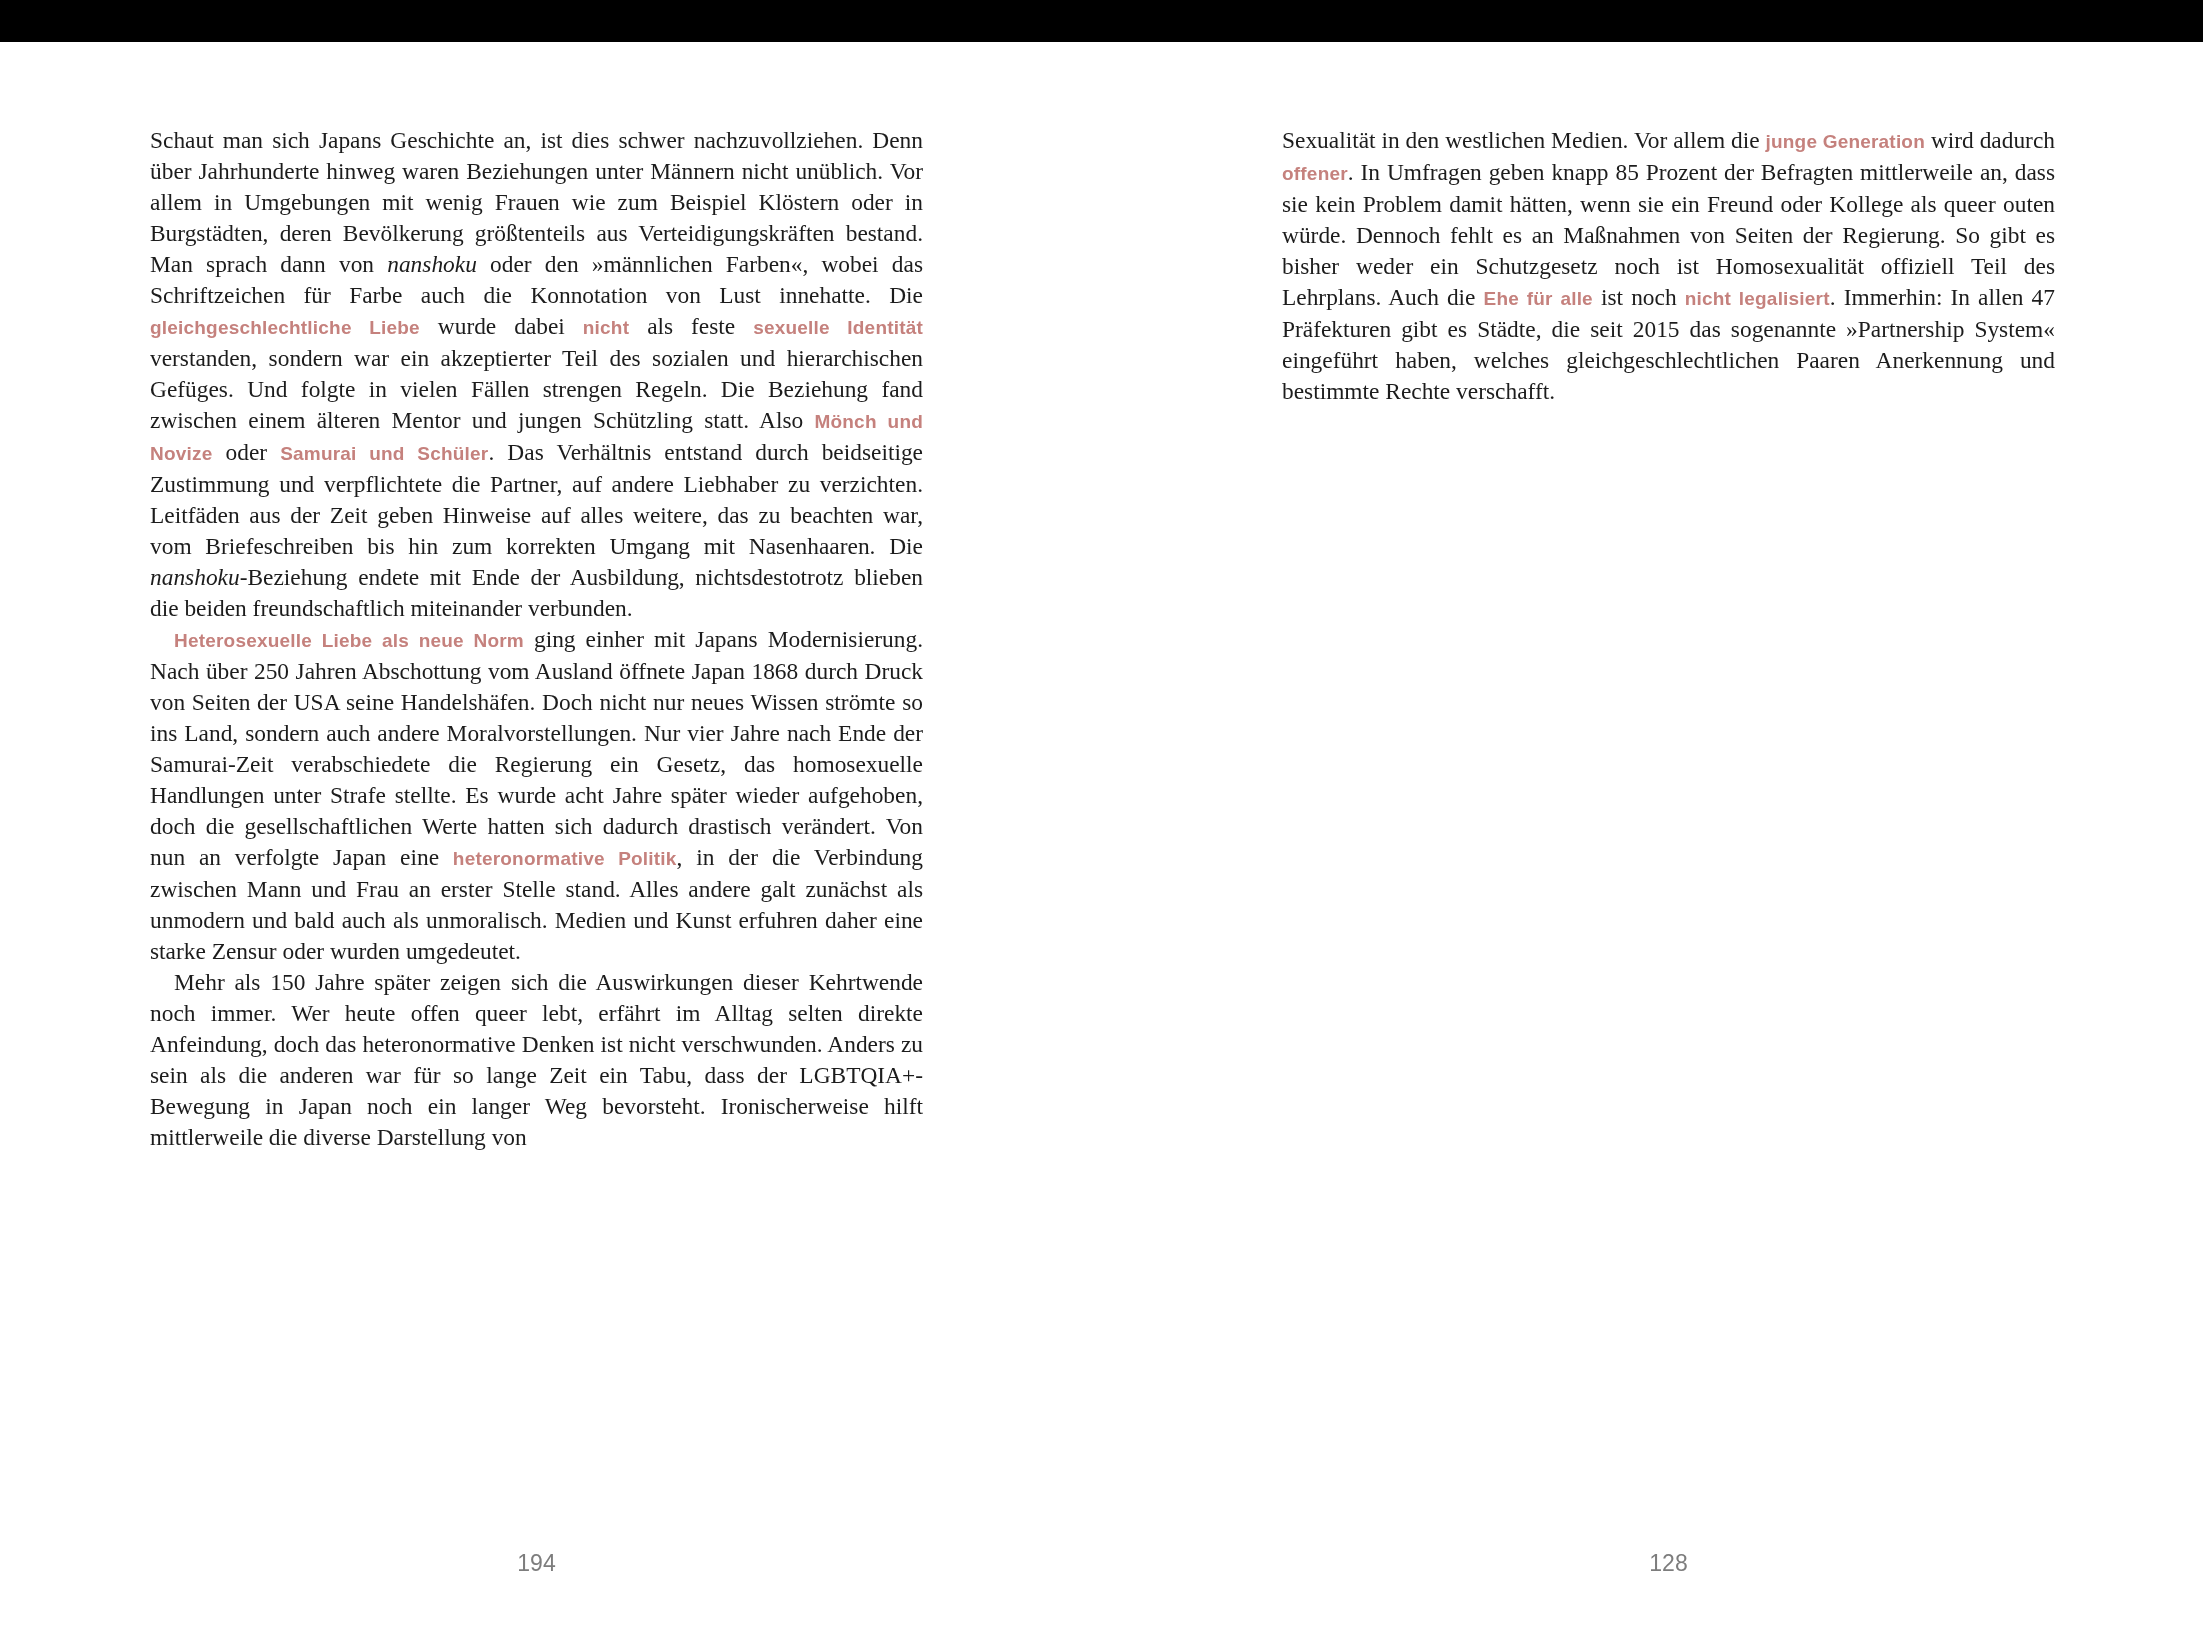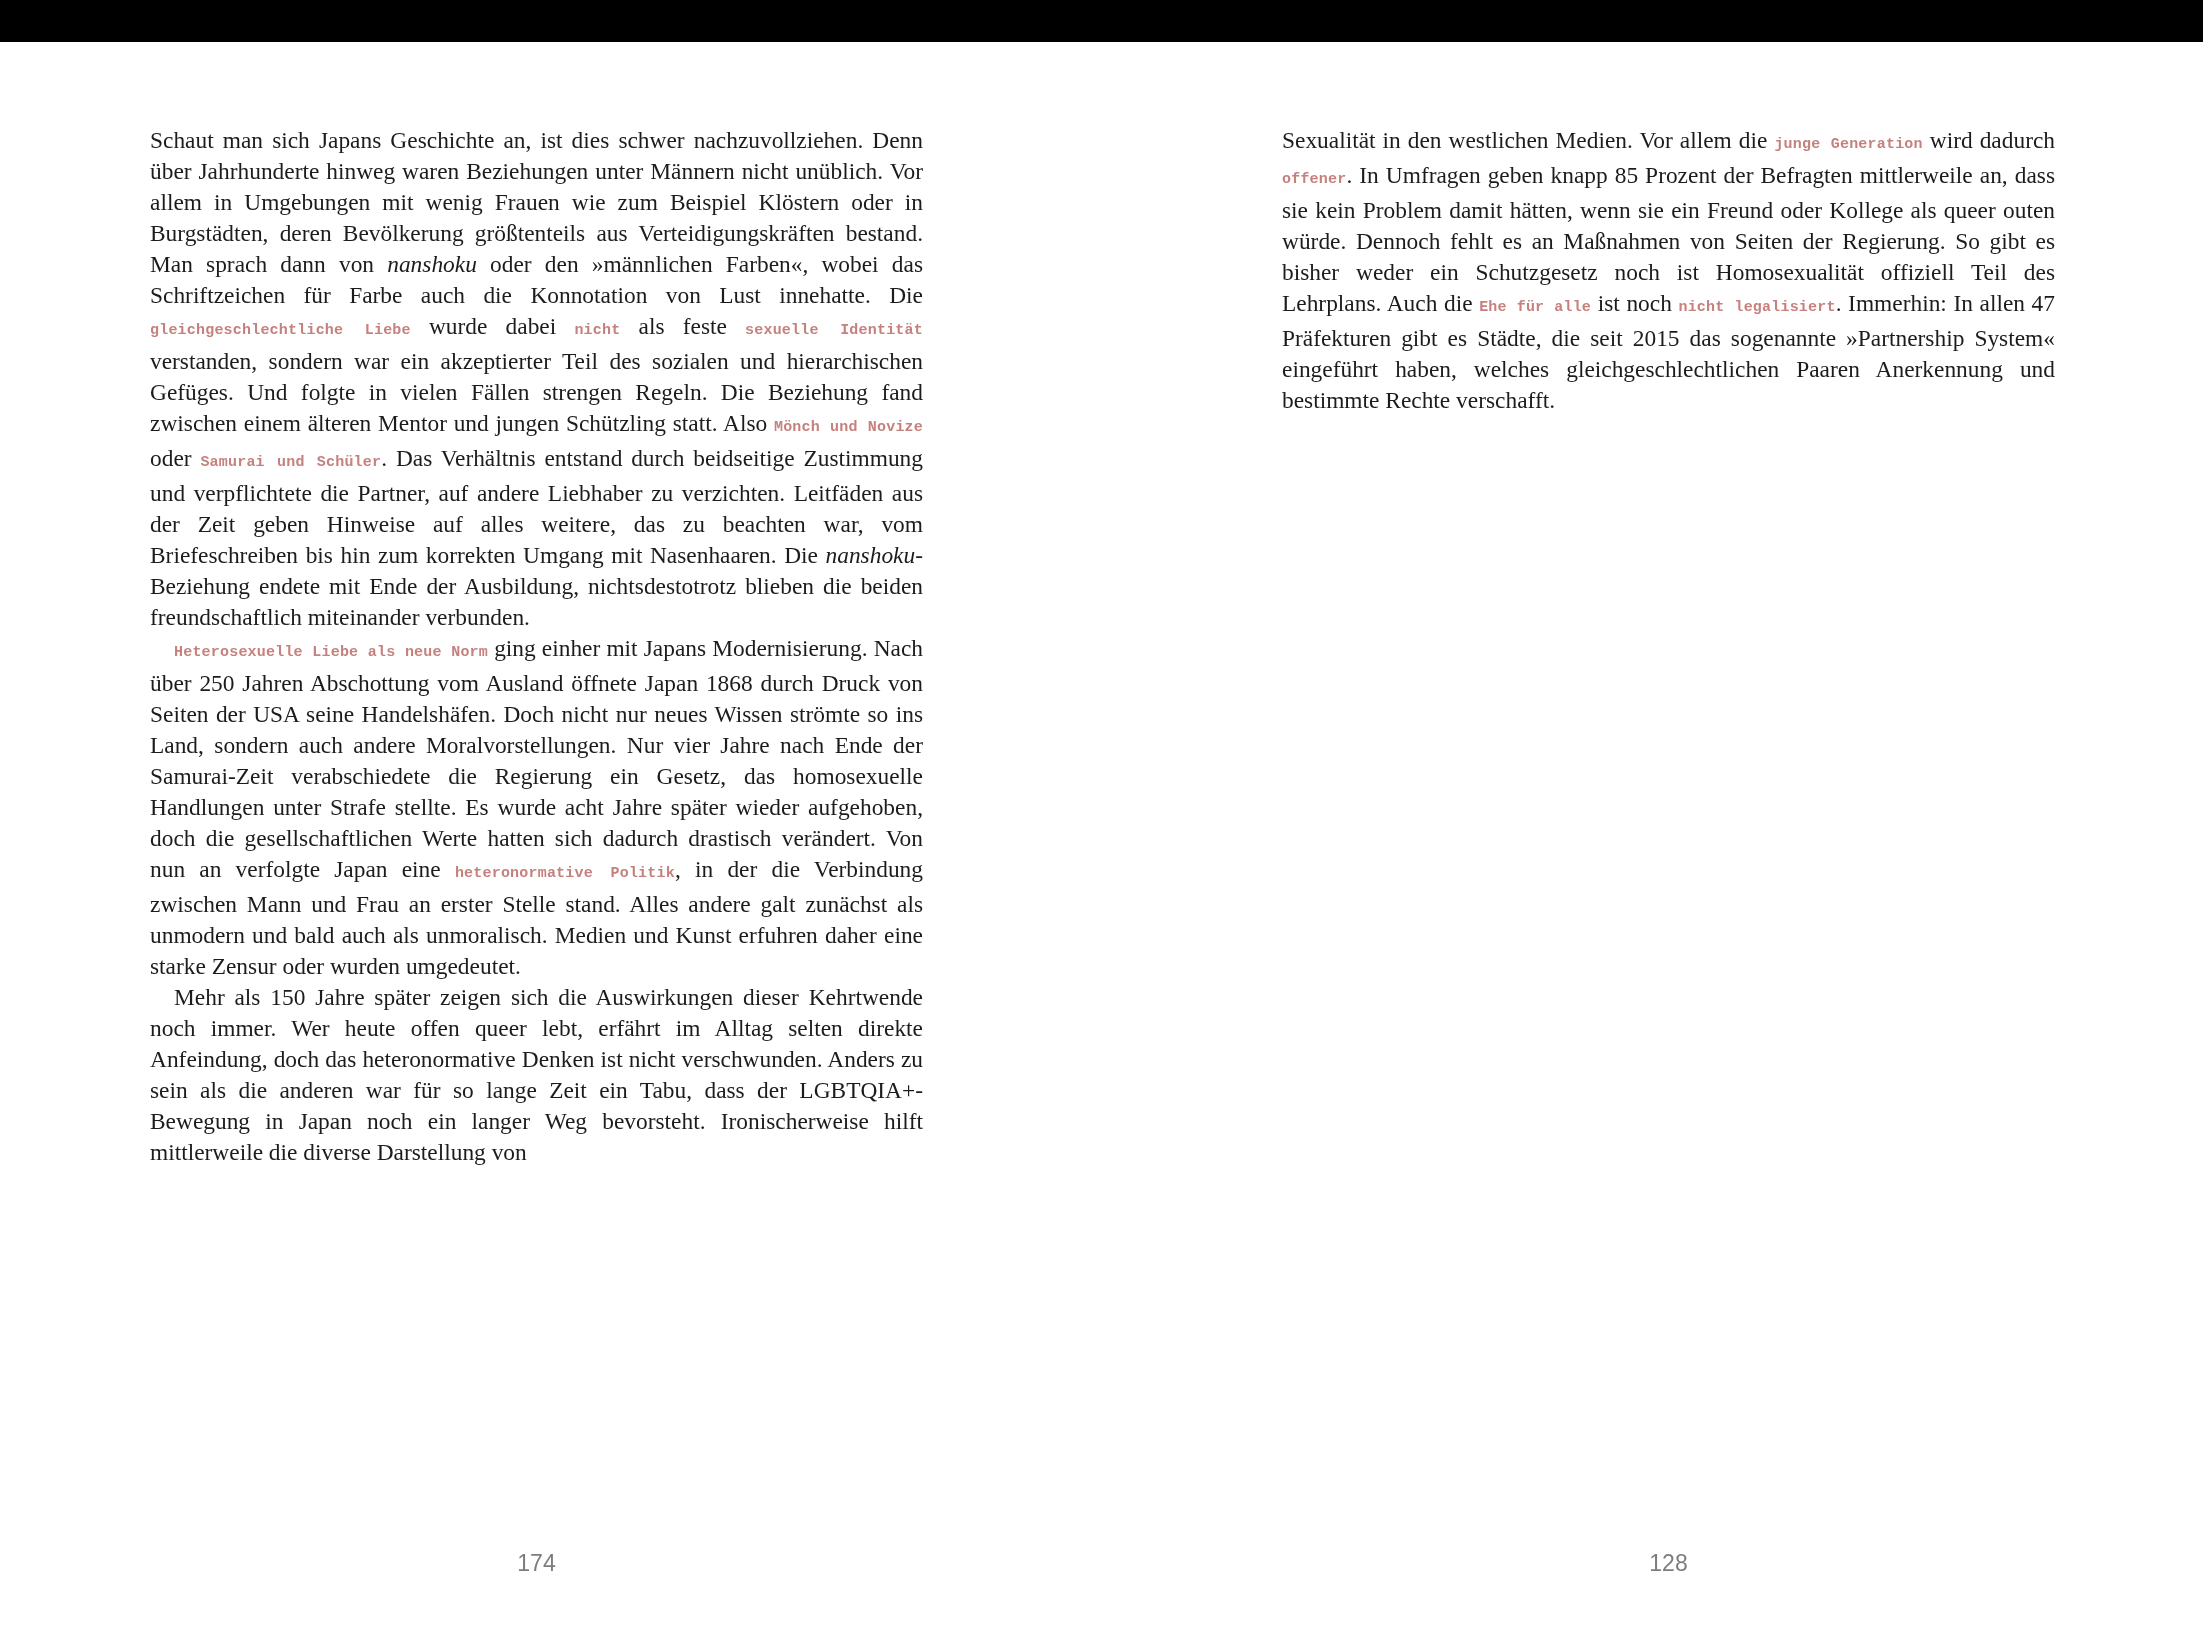--- a/index.html
+++ b/index.html
@@ -28,24 +28,24 @@
     hyphens: auto;
     -webkit-hyphens: auto;
   }
   .col-left  { left: 150px;  }
   .col-right { left: 1282px; }
   .para { text-align: justify; }
   .para.indent { text-indent: 24px; }
   .seg-normal { }
   .seg-italic { font-style: italic; }
   .seg-accent {
-    font-family: Liberation Mono, monospace;
+    font-family: Liberation Sans, sans-serif;
     font-weight: bold;
     color: var(--accent);
-    font-size: 15px;
+    font-size: 19px;
     letter-spacing: 0.2px;
   }
   .page-number {
     position: absolute;
     top: 1550px;
     width: 773px;
     text-align: center;
     font-family: "Liberation Sans", sans-serif;
     font-size: 23px;
     color: #7d7d7d;
@@ -63,18 +63,18 @@
   <div class="text-col col-left">
       <p class="para"><span class="seg-normal">Schaut man sich Japans Geschichte an, ist dies schwer nachzuvollziehen. Denn über Jahrhunderte hinweg waren Beziehungen unter Männern nicht unüblich. Vor allem in Umgebungen mit wenig Frauen wie zum Beispiel Klöstern oder in Burgstädten, deren Bevölkerung größtenteils aus Verteidigungskräften bestand. Man sprach dann von </span><span class="seg-italic">nanshoku</span><span class="seg-normal"> oder den »männlichen Farben«, wobei das Schriftzeichen für Farbe auch die Konnotation von Lust innehatte. Die </span><span class="seg-accent">gleichgeschlechtliche Liebe</span><span class="seg-normal"> wurde dabei </span><span class="seg-accent">nicht</span><span class="seg-normal"> als feste </span><span class="seg-accent">sexuelle Identität</span><span class="seg-normal"> verstanden, sondern war ein akzeptierter Teil des sozialen und hierarchischen Gefüges. Und folgte in vielen Fällen strengen Regeln. Die Beziehung fand zwischen einem älteren Mentor und jungen Schützling statt. Also </span><span class="seg-accent">Mönch und Novize</span><span class="seg-normal"> oder </span><span class="seg-accent">Samurai und Schüler</span><span class="seg-normal">. Das Verhältnis entstand durch beidseitige Zustimmung und verpflichtete die Partner, auf andere Liebhaber zu verzichten. Leitfäden aus der Zeit geben Hinweise auf alles weitere, das zu beachten war, vom Briefeschreiben bis hin zum korrekten Umgang mit Nasenhaaren. Die </span><span class="seg-italic">nanshoku</span><span class="seg-normal">-Beziehung endete mit Ende der Ausbildung, nichtsdestotrotz blieben die beiden freundschaftlich miteinander verbunden.</span></p>
       <p class="para indent"><span class="seg-accent">Heterosexuelle Liebe als neue Norm</span><span class="seg-normal"> ging einher mit Japans Modernisierung. Nach über 250 Jahren Abschottung vom Ausland öffnete Japan 1868 durch Druck von Seiten der USA seine Handelshäfen. Doch nicht nur neues Wissen strömte so ins Land, sondern auch andere Moralvorstellungen. Nur vier Jahre nach Ende der Samurai-Zeit verabschiedete die Regierung ein Gesetz, das homosexuelle Handlungen unter Strafe stellte. Es wurde acht Jahre später wieder aufgehoben, doch die gesellschaftlichen Werte hatten sich dadurch drastisch verändert. Von nun an verfolgte Japan eine </span><span class="seg-accent">heteronormative Politik</span><span class="seg-normal">, in der die Verbindung zwischen Mann und Frau an erster Stelle stand. Alles andere galt zunächst als unmodern und bald auch als unmoralisch. Medien und Kunst erfuhren daher eine starke Zensur oder wurden umgedeutet.</span></p>
       <p class="para indent"><span class="seg-normal">Mehr als 150 Jahre später zeigen sich die Auswirkungen dieser Kehrtwende noch immer. Wer heute offen queer lebt, erfährt im Alltag selten direkte Anfeindung, doch das heteronormative Denken ist nicht verschwunden. Anders zu sein als die anderen war für so lange Zeit ein Tabu, dass der LGBTQIA+-Bewegung in Japan noch ein langer Weg bevorsteht. Ironischerweise hilft mittlerweile die diverse Darstellung von</span></p>
     </div>
 
   <div class="text-col col-right">
       <p class="para"><span class="seg-normal">Sexualität in den westlichen Medien. Vor allem die </span><span class="seg-accent">junge Generation</span><span class="seg-normal"> wird dadurch </span><span class="seg-accent">offener</span><span class="seg-normal">. In Umfragen geben knapp 85 Prozent der Befragten mittlerweile an, dass sie kein Problem damit hätten, wenn sie ein Freund oder Kollege als queer outen würde. Dennoch fehlt es an Maßnahmen von Seiten der Regierung. So gibt es bisher weder ein Schutzgesetz noch ist Homosexualität offiziell Teil des Lehrplans. Auch die </span><span class="seg-accent">Ehe für alle</span><span class="seg-normal"> ist noch </span><span class="seg-accent">nicht legalisiert</span><span class="seg-normal">. Immerhin: In allen 47 Präfekturen gibt es Städte, die seit 2015 das sogenannte »Partnership System« eingeführt haben, welches gleichgeschlechtlichen Paaren Anerkennung und bestimmte Rechte verschafft.</span></p>
     </div>
 
-  <div class="page-number left">174</div>
+  <div class="page-number left">194</div>
 
   <div class="page-number right">128</div>
 
 </div>
 
 
 </body></html>

